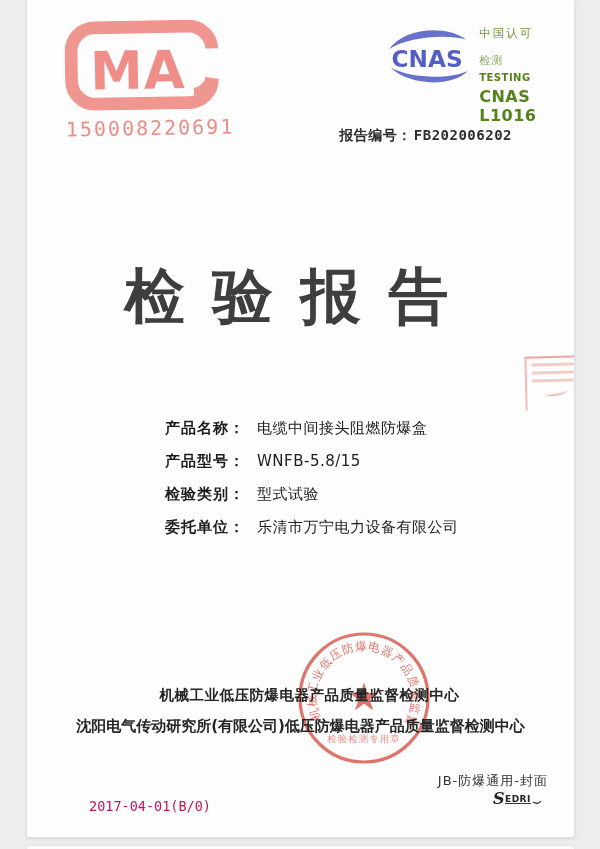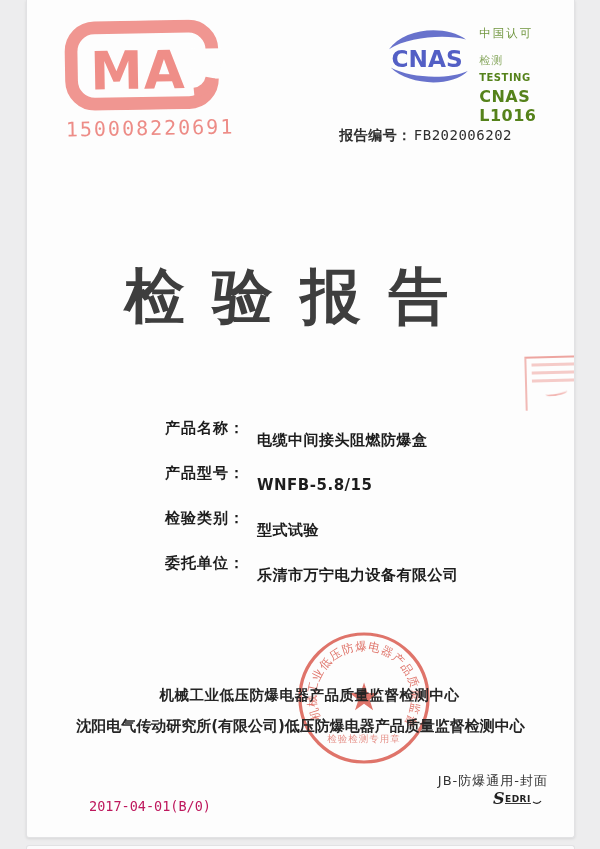--- a/index.html
+++ b/index.html
@@ -45,21 +45,21 @@
   .cnas-text .l1 { font-size:11.5px; letter-spacing:2px; opacity:.85; }
   .cnas-text .l2 { font-size:11px; margin-top:12px; opacity:.7; letter-spacing:1px; }
   .cnas-text .l3 { font-size:10px; font-weight:bold; margin-top:4px; letter-spacing:.5px; }
   .cnas-text .l4 { font-size:16px; font-weight:bold; margin-top:4px; letter-spacing:.5px; }
 
   
   .report-line {
     position:absolute; top:127px; right:62px;
     font-size:14px; color:#2e2e2e; font-weight:600; letter-spacing:.5px;
   }
-  .report-line .value { font-family:"DejaVu Sans Mono", monospace; font-weight:400; margin-left:2px; }
+  .report-line .value { font-family:"DejaVu Sans Mono", monospace; font-weight:700; margin-left:2px; }
 
   
   .title {
     position:absolute; top:248px; left:0; right:0;
     text-align:center; 
     font-size:60px; font-weight:700; color:#3e3e3e;
     letter-spacing:28px; line-height:1.6;
   }
 
   
@@ -75,21 +75,21 @@
     margin:7px 0 0 18px; width:22px; height:7px;
     border-bottom:2px solid rgba(228,96,86,.45);
     border-radius:0 0 60% 40%;
     transform:rotate(-6deg);
   }
 
   
   .fields { position:absolute; left:138px; top:419px; color:#1d1d1d; }
   .field-row { display:flex; margin-bottom:15px; font-size:15px; line-height:18px; }
   .field-row .f-label { font-weight:700; letter-spacing:1px; width:92px; }
-  .field-row .f-value { font-weight:700; letter-spacing:.5px;margin-top:12px; }
+  .field-row .f-value { font-weight:400; letter-spacing:.5px; }
 
   
   .seal { position:absolute; left:259px; top:620px; width:156px; height:156px; opacity:.82; z-index:1; }
 
   
   .org1, .org2 {
     position:absolute; left:0; right:0; text-align:center;
     color:#252525; z-index:2;
   }
   .org1 { top:686px; font-size:14.5px; font-weight:700; letter-spacing:.5px; padding-left:18px; }

